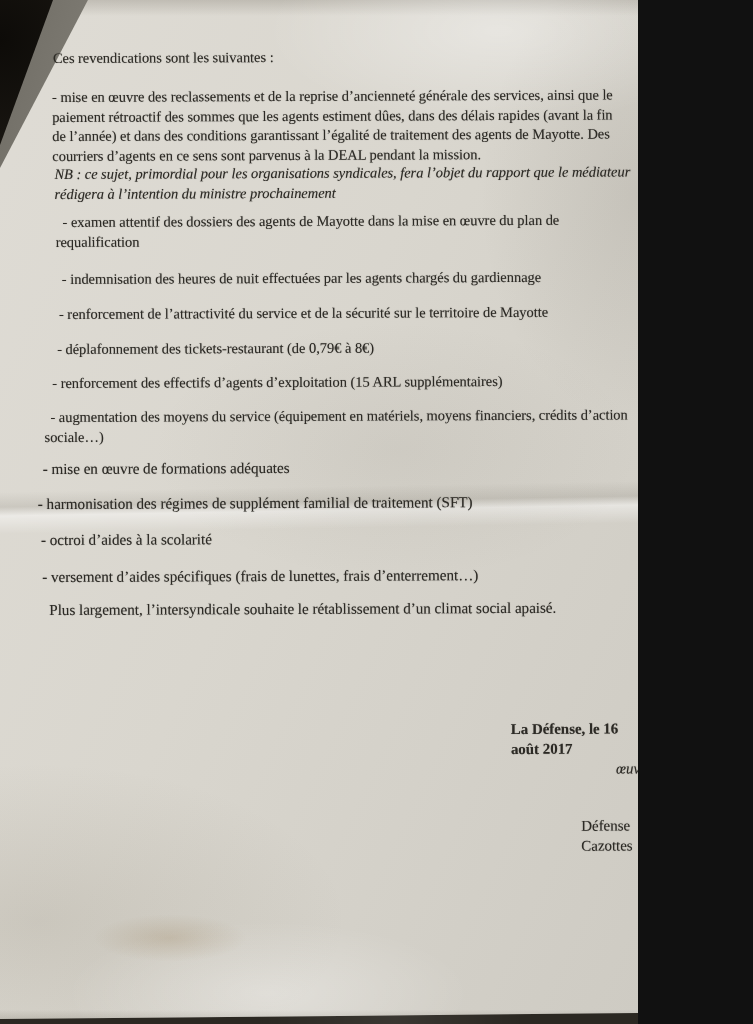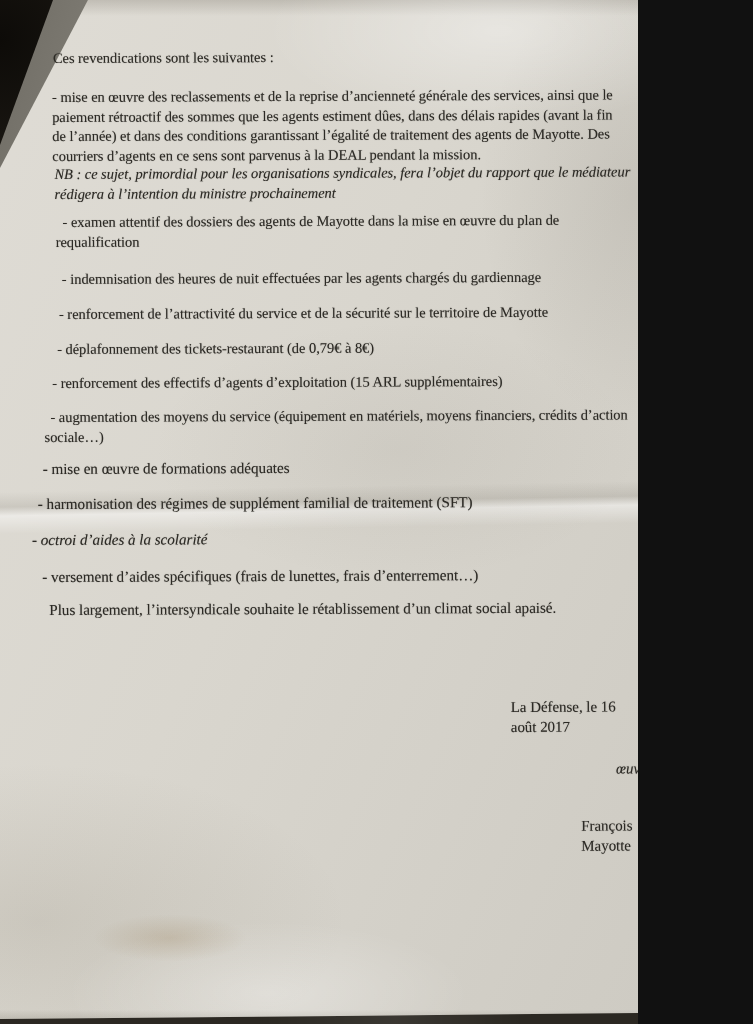--- a/index.html
+++ b/index.html
@@ -82,28 +82,28 @@
 
     <div class="t" style="left:51px; top:374px;">- renforcement des effectifs d’agents d’exploitation (15 ARL supplémentaires)</div>
 
     <div class="t" style="left:43px; top:408px; text-indent:6px;">- augmentation des moyens du service (équipement en matériels, moyens financiers, crédits d’action
 sociale…)</div>
 
     <div class="t big" style="left:41px; top:459px;">- mise en œuvre de formations adéquates</div>
 
     <div class="t big" style="left:36px; top:494px;">- harmonisation des régimes de supplément familial de traitement (SFT)</div>
 
-    <div class="t big" style="left:30px; top:530px;font-style:italic;">- octroi d’aides à la scolarité</div>
+    <div class="t big" style="left:39px; top:530px;">- octroi d’aides à la scolarité</div>
 
     <div class="t big" style="left:40px; top:567px;">- versement d’aides spécifiques (frais de lunettes, frais d’enterrement…)</div>
 
     <div class="t big" style="left:47px; top:600px;">Plus largement, l’intersyndicale souhaite le rétablissement d’un climat social apaisé.</div>
 
-    <div class="t sig" style="left:508px; top:700px;">La Défense, le 16 août 2017</div>
+    <div class="t sig" style="left:508px; top:722px;font-weight:bold;">La Défense, le 16 août 2017</div>
 
     <div class="t sig ital" style="left:613px; top:762px;">œuvre</div>
 
-    <div class="t sig" style="left:578px; top:819px;">François Mayotte</div>
+    <div class="t sig" style="left:578px; top:819px;">Défense Cazottes</div>
 
     <div class="t" style="left:689px; top:989px; font-size:16px;">5</div>
 
   </div>
 </div>
 
 </body></html>

